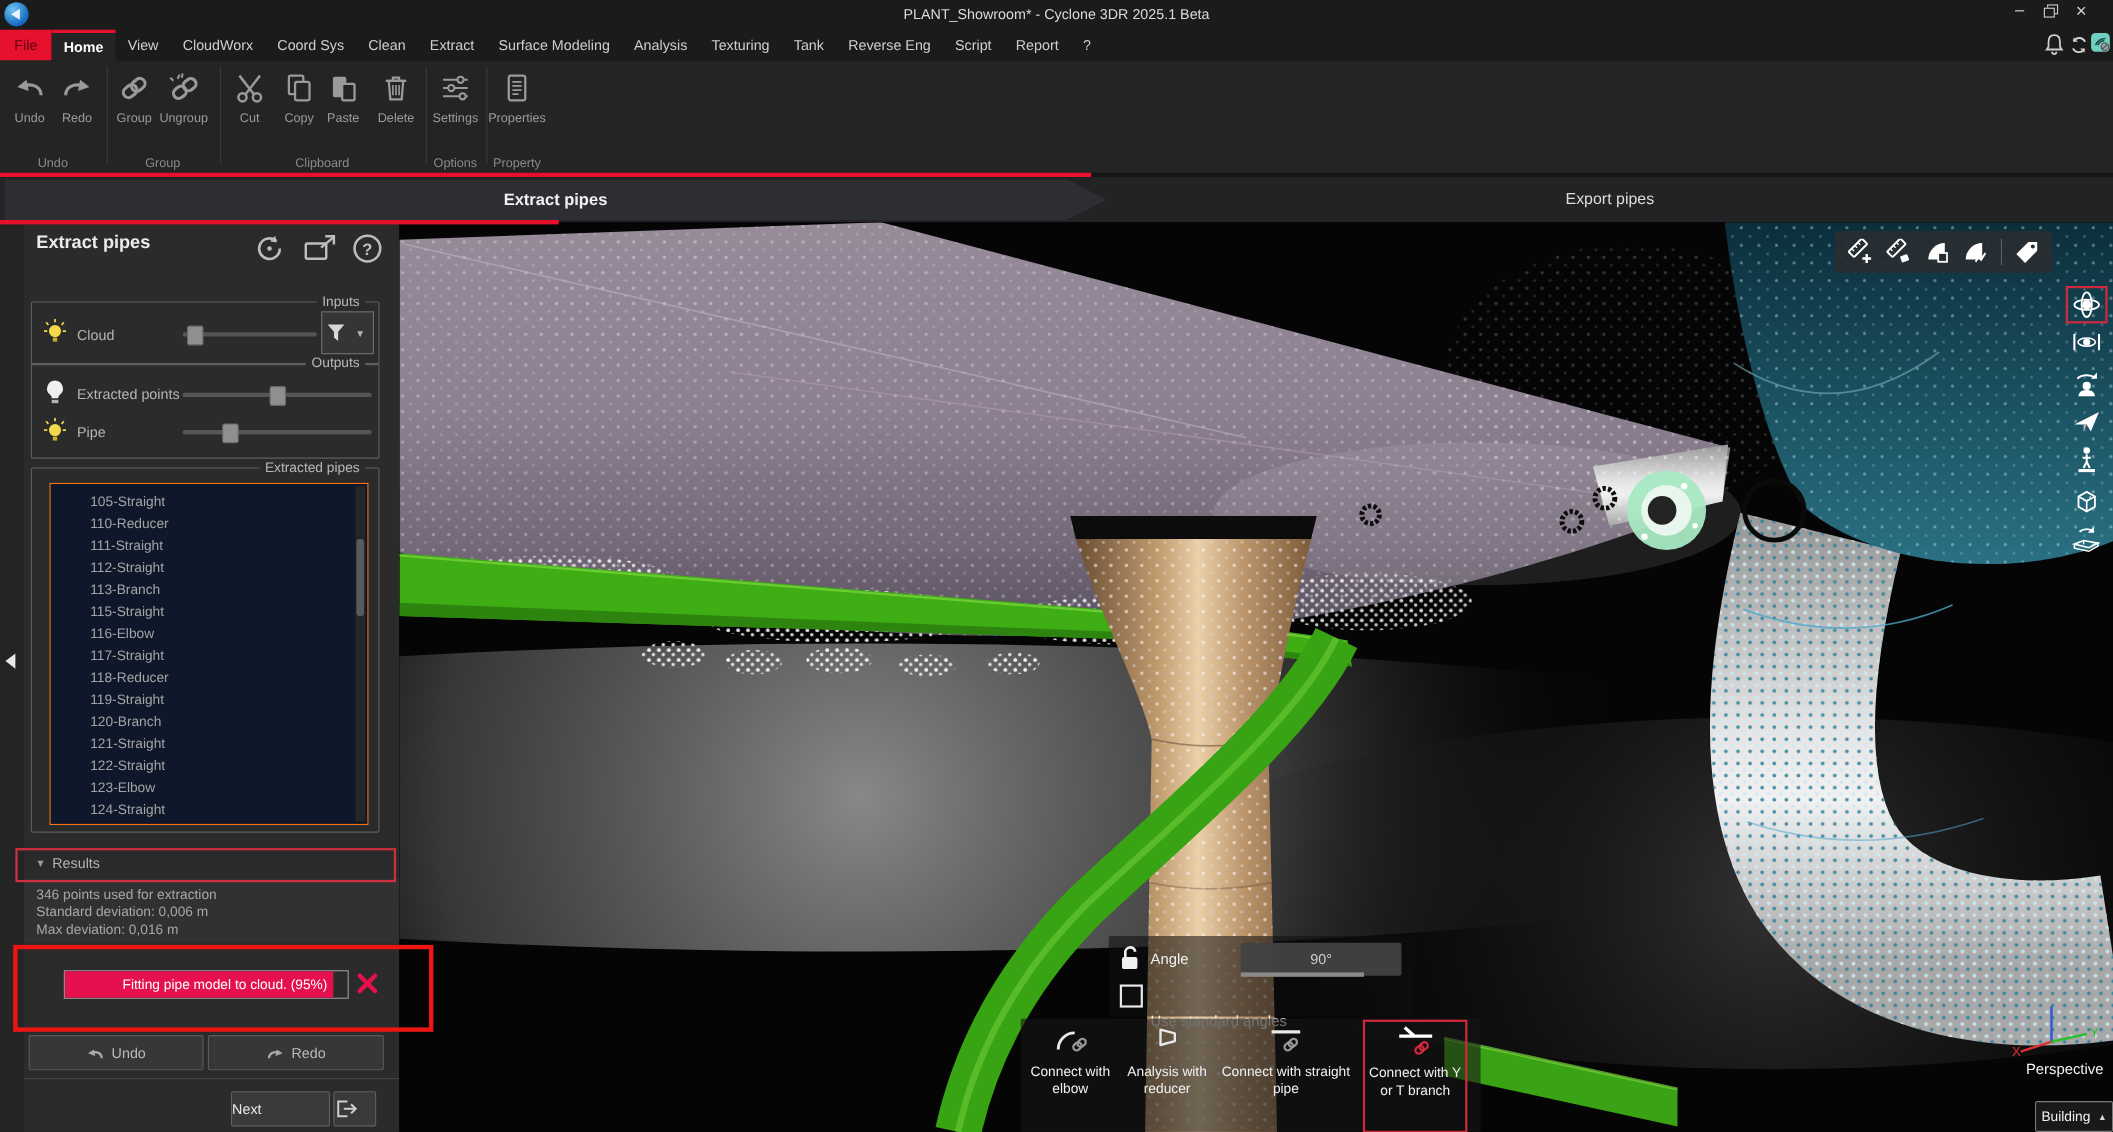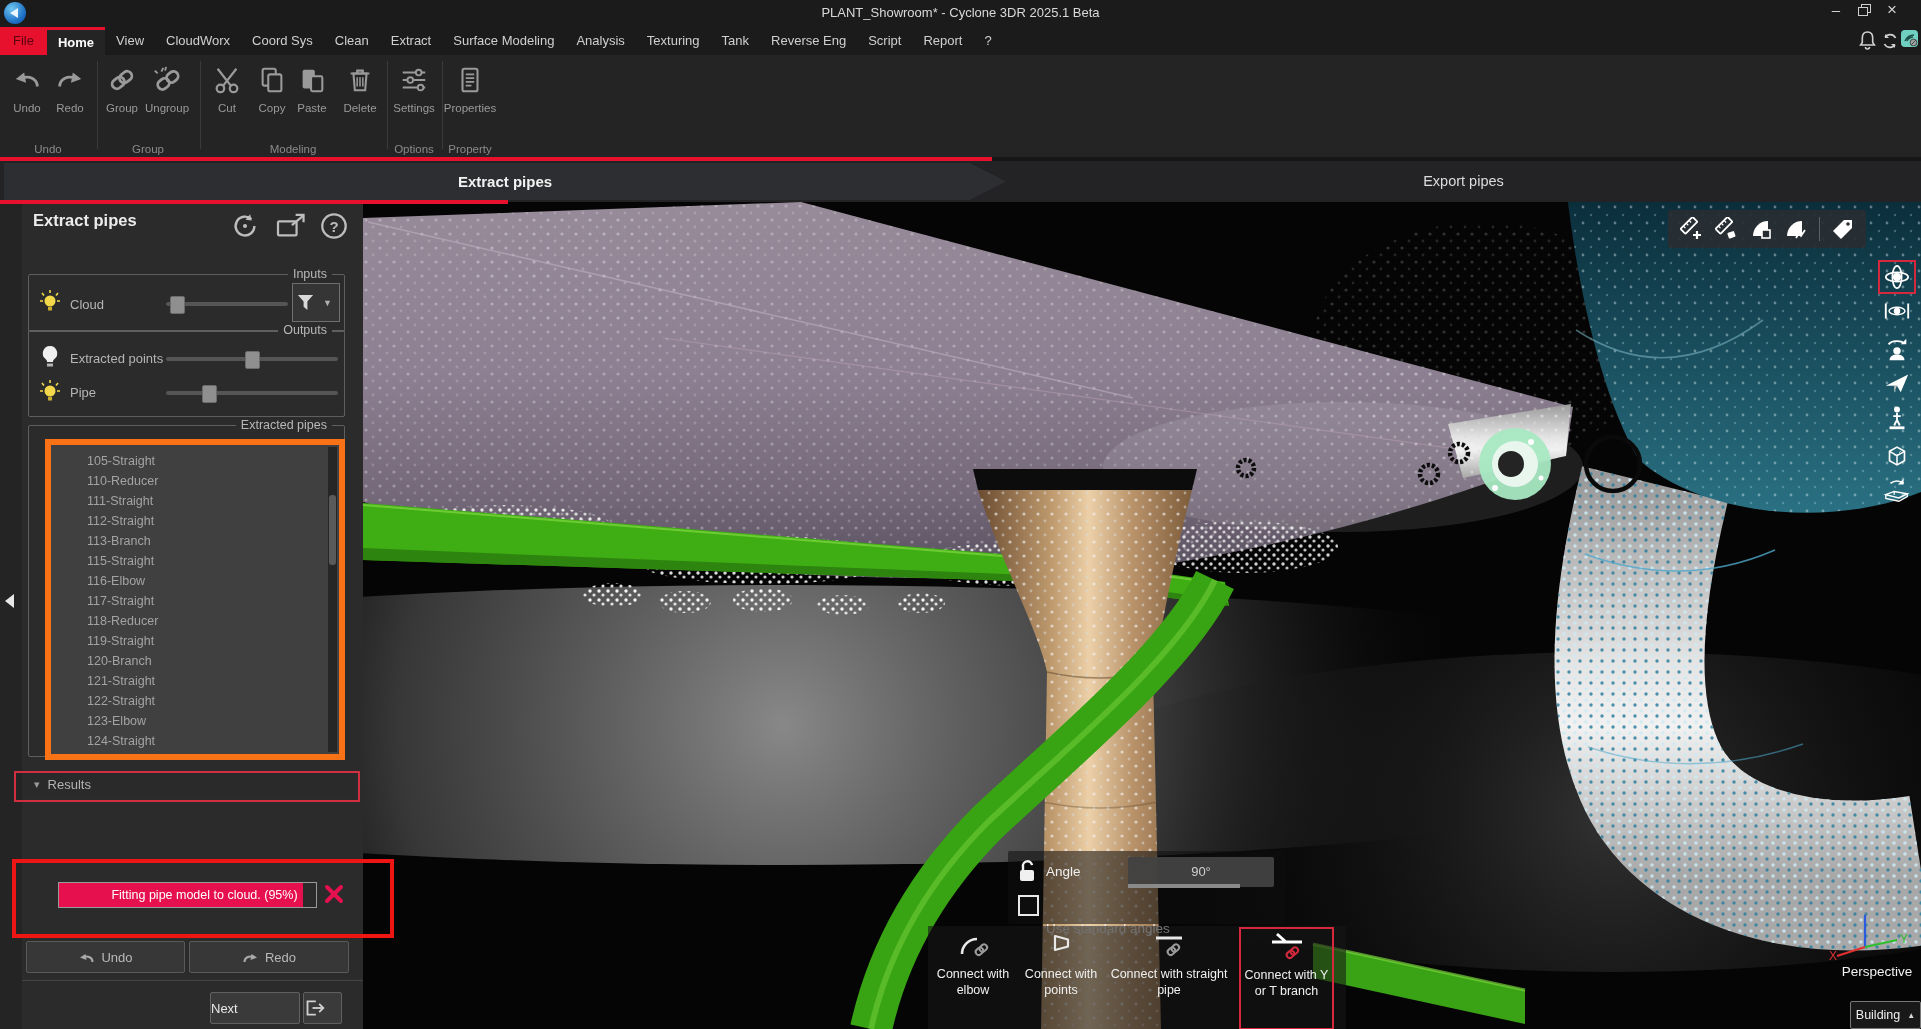--- a/index.html
+++ b/index.html
@@ -40,21 +40,21 @@
   .collapse{left:5px;top:392px;width:0;height:0;border-top:7px solid transparent;border-bottom:7px solid transparent;border-right:9px solid #e8e8e8;}
   .sidebar{left:22px;top:202px;width:341px;height:827px;background:#2b2b2b;}
   .ptitle{left:11px;top:9px;font-size:16.5px;font-weight:bold;color:#ececec;}
   .picon{top:7px;width:34px;height:34px;display:flex;align-items:center;justify-content:center;}
   .gbox{border:1px solid #5f5f5f;border-radius:2px;}
   .glab{top:-8px;right:12px;background:#2b2b2b;padding:0 5px;font-size:12.5px;color:#b8b8b8;}
   .rowlab{font-size:13px;color:#b5b5b5;white-space:nowrap;}
   .track{height:4px;background:#555;border-radius:2px;}
   .thumb{position:absolute;top:-6px;width:13px;height:16px;background:#8f8f8f;border:1px solid #6b6b6b;border-radius:2px;}
   .fctl{background:#353535;border:1px solid #6e6e6e;display:flex;align-items:center;justify-content:center;}
-  .plist{background:#404040;border:6px solid #f97316;overflow:hidden;}
+  .plist{background:#0f172a;border:1px solid #f97316;overflow:hidden;}
   .pitem{height:20px;line-height:20px;font-size:12.5px;color:#a3a3a3;padding-left:36px;white-space:nowrap;}
   .sbar{position:absolute;right:2px;top:2px;width:9px;bottom:2px;background:#262626;}
   .sthumb{position:absolute;left:1px;width:7px;background:#5a5a5a;border-radius:3px;}
   .reshead{background:#2a2a2a;font-size:13px;color:#b3b3b3;display:flex;align-items:center;}
   .resbody{background:#313131;font-size:12.5px;color:#a7a7a7;line-height:16px;padding:7px 0 0 11px;}
   .ptrack{border:1px solid #9a9a9a;background:#2b2b2b;position:relative;}
   .pfill{position:absolute;left:0;top:0;bottom:0;background:#e5104d;}
   .ptext{position:absolute;left:17px;top:0;width:100%;height:100%;text-align:center;line-height:24px;font-size:12.5px;color:#fff;}
   .sbtn{background:#373737;border:1px solid #5a5a5a;border-radius:2px;color:#b9b9b9;font-size:13px;display:flex;align-items:center;justify-content:center;gap:6px;}
   .nextbtn{background:#3a3a3a;border:1px solid #606060;border-radius:2px;color:#e8e8e8;font-size:13px;display:flex;align-items:center;}
@@ -219,21 +219,21 @@
     <div class="rsep abs" style="left:442px;"></div>
     <div class="rbtn abs" style="left:440px;width:60px;">
       <svg width="30" height="30" viewBox="0 0 32 32">
           <rect x="8" y="4" width="16" height="24" rx="2" stroke="#9a9a9a" stroke-width="2.2" fill="none"></rect>
           <path d="M11.5 10h9M11.5 14h9M11.5 18h9M11.5 22h6" stroke="#9a9a9a" stroke-width="1.8"></path>
         </svg>
       <span class="rlab">Properties</span>
     </div>
     <div class="rgrp abs" style="left:18px;width:60px;">Undo</div>
     <div class="rgrp abs" style="left:118px;width:60px;">Group</div>
-    <div class="rgrp abs" style="left:258px;width:70px;">Modeling</div>
+    <div class="rgrp abs" style="left:258px;width:70px;">Clipboard</div>
     <div class="rgrp abs" style="left:384px;width:60px;">Options</div>
     <div class="rgrp abs" style="left:440px;width:60px;">Property</div>
   </div>
   <div class="abs redline"></div>
 
   <div class="abs tabrow">
     <div class="abs atab">Extract pipes</div>
     <div class="abs itab">Export pipes</div>
   </div>
   <div class="abs red2"></div>
@@ -337,20 +337,25 @@
         </div>
         <div class="sbar">
             <div class="sthumb" style="top:48px;height:70px;"></div>
           </div>
       </div>
     </div>
 
     <div class="abs reshead" style="left:0px;top:568px;width:334px;height:28px;">
       <span style="margin:0 8px 0 12px;font-size:11px;color:#9a9a9a;">▾</span>
       <span>Results</span>
+    </div>
+    <div class="abs resbody" style="left:0px;top:596px;width:334px;height:52px;">
+      <div>346 points used for extraction</div>
+      <div>Standard deviation: 0,006 m</div>
+      <div>Max deviation: 0,016 m</div>
     </div>
 
     <div class="abs ptrack" style="left:36px;top:680px;width:257px;height:24px;">
       <div class="pfill" style="width:95%"></div>
       <div class="ptext">Fitting pipe model to cloud. (95%)</div>
     </div>
     <div class="abs" style="left:301px;top:681px;">
       <svg width="22" height="22" viewBox="0 0 22 22">
           <path d="M4 4l14 14M18 4L4 18" stroke="#e5104d" stroke-width="4" stroke-linecap="round"></path>
         </svg>
@@ -616,21 +621,21 @@
               <rect x="20" y="19" width="8" height="6" rx="3"></rect>
               <rect x="25" y="19" width="8" height="6" rx="3"></rect>
             </g>
           </svg>
         <div class="clab">Connect with elbow</div>
       </div>
       <div class="cbtn" style="left:90px;width:86px;">
         <svg width="36" height="34" viewBox="0 0 36 34">
             <path d="M12 8l13 3.5v7L12 22z" fill="none" stroke="#e8e8e8" stroke-width="2.2" stroke-linejoin="round"></path>
           </svg>
-        <div class="clab">Connect with points</div>
+        <div class="clab">Analysis with reducer</div>
       </div>
       <div class="cbtn" style="left:178px;width:126px;">
         <svg width="36" height="34" viewBox="0 0 36 34">
             <path d="M5 10h26" stroke="#e8e8e8" stroke-width="3"></path>
             <g class="chain" transform="rotate(-40 22 22)">
               <rect x="16" y="19" width="8" height="6" rx="3"></rect>
               <rect x="21" y="19" width="8" height="6" rx="3"></rect>
             </g>
           </svg>
         <div class="clab">Connect with straight pipe</div>

